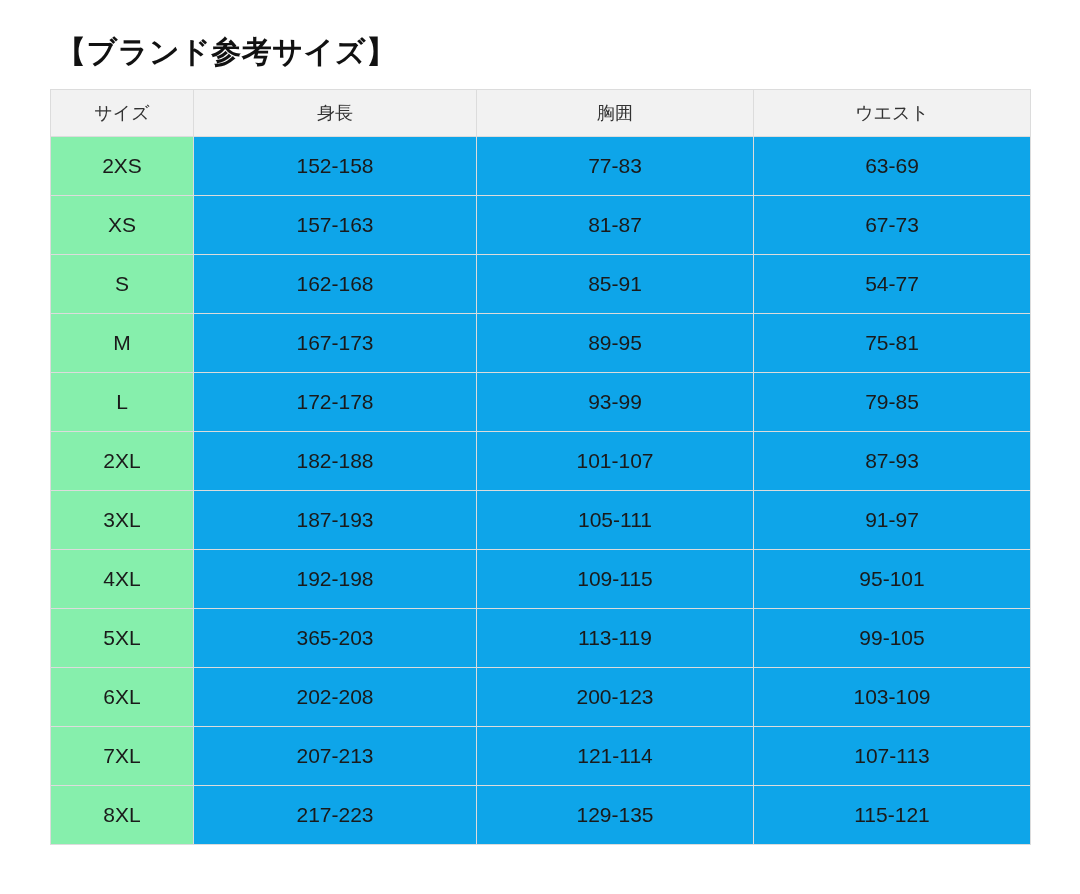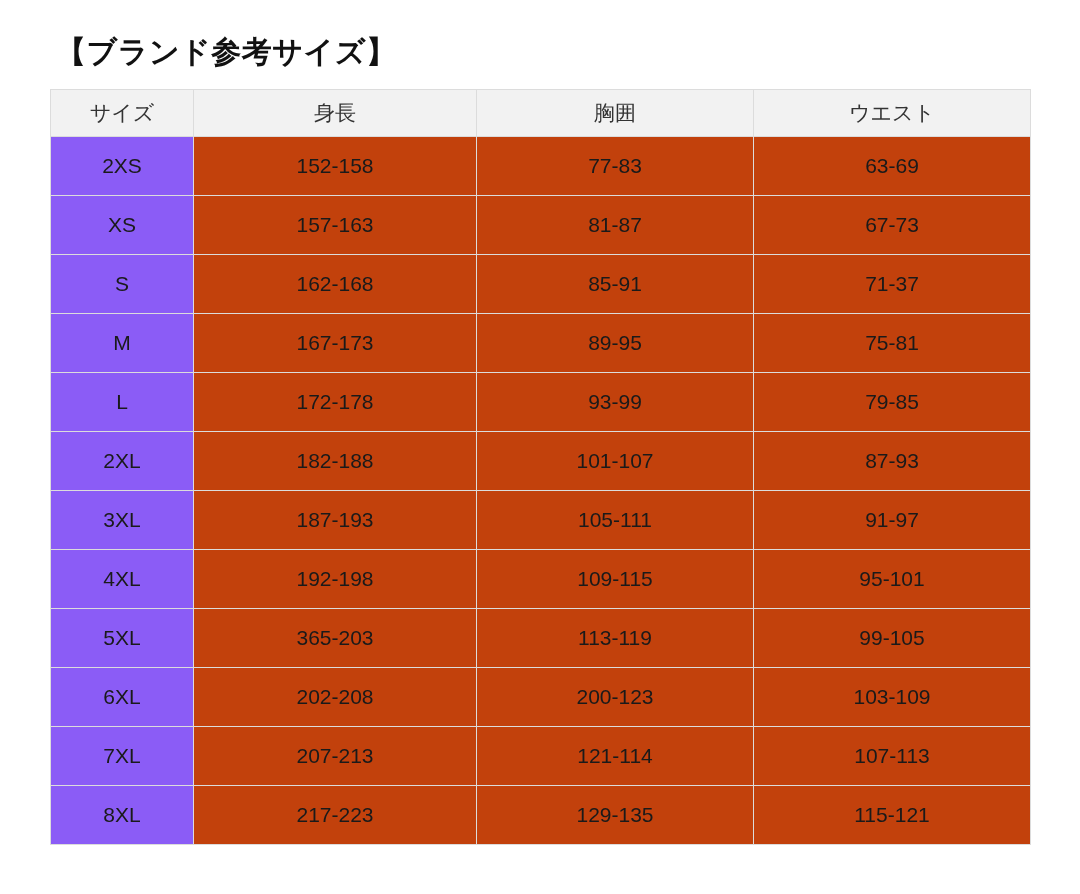--- a/index.html
+++ b/index.html
@@ -33,38 +33,38 @@
     table-layout: fixed;
     font-size: 21px;
   }
   table.size-table col.c0 { width: 143px; }
   table.size-table col.c1 { width: 283px; }
   table.size-table col.c2 { width: 277px; }
   table.size-table col.c3 { width: 277px; }
   table.size-table th {
     background: #f2f2f2;
     font-weight: 400;
-    font-size: 21px;
+    font-size: 18px;
     color: #333333;
     height: 44px;
     border: 1px solid #dcdcdc;
     text-align: center;
     vertical-align: middle;
   }
   table.size-table td {
     height: 56px;
     border: 1px solid #dcdcdc;
     text-align: center;
     vertical-align: middle;
     color: #1a1a1a;
     font-size: 21px;
-    background: #c2410c;
+    background: #0ea5e9;
   }
   table.size-table td.size-cell {
-    background: #8b5cf6;
+    background: #86efac;
   }
 </style>
 </head>
 <body>
 
 <div class="page">
   <div class="title">【ブランド参考サイズ】</div>
 
   <table class="size-table">
     <colgroup>
@@ -91,21 +91,21 @@
       <tr>
         <td class="size-cell">XS</td>
         <td>157-163</td>
         <td>81-87</td>
         <td>67-73</td>
       </tr>
       <tr>
         <td class="size-cell">S</td>
         <td>162-168</td>
         <td>85-91</td>
-        <td>71-37</td>
+        <td>54-77</td>
       </tr>
       <tr>
         <td class="size-cell">M</td>
         <td>167-173</td>
         <td>89-95</td>
         <td>75-81</td>
       </tr>
       <tr>
         <td class="size-cell">L</td>
         <td>172-178</td>

